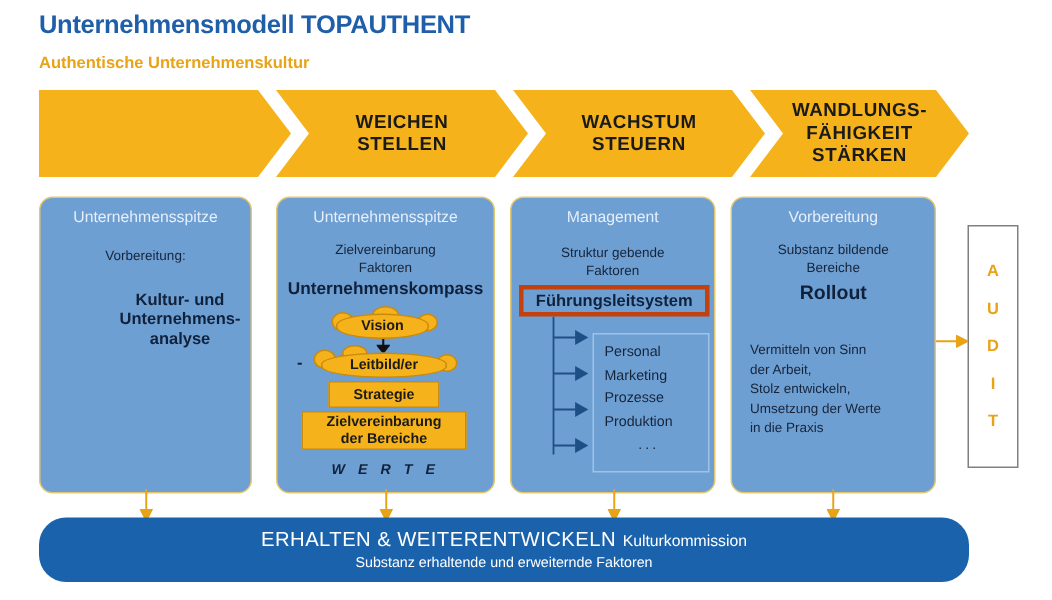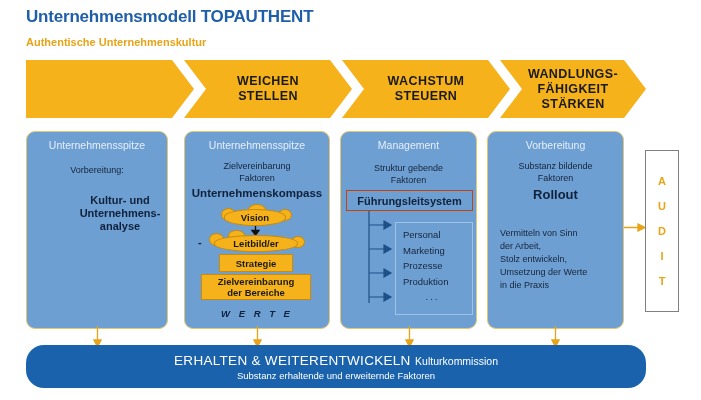--- a/index.html
+++ b/index.html
@@ -90,21 +90,21 @@
     text-align:center;font-size:9.5px;font-weight:bold;font-style:italic;
     color:#10213b;letter-spacing:3px;
   }
   .v-arrow{position:absolute;width:9px;height:9px;}
 
   
   #panel3{left:340px;width:137px;height:198px;}
   #p3-sub{position:absolute;left:0;right:0;top:30px;}
   #fls{
     position:absolute;left:5px;top:58px;width:127px;height:21px;
-    border:1px solid #c2410c;background:#6e9fd2;
+    border:3px solid #c2410c;background:#6e9fd2;
     display:flex;align-items:center;justify-content:center;
     font-size:11px;font-weight:bold;color:#10213b;box-sizing:border-box;
   }
   #sublist{
     position:absolute;left:54px;top:90px;width:78px;height:93px;
     border:1px solid #9ec3e6;box-sizing:border-box;
     padding-left:7px;padding-top:4px;
   }
   #sublist div{font-size:9.5px;color:#16243a;line-height:15.5px;}
   #sublist .dots{letter-spacing:2px;text-align:center;padding-right:10px;}
@@ -265,21 +265,21 @@
       <div>Marketing</div>
       <div>Prozesse</div>
       <div>Produktion</div>
       <div class="dots">...</div>
     </div>
   </div>
 
   <div class="panel" id="panel4">
     <div class="panel-title">Vorbereitung</div>
     <div class="p-sub" id="p4-sub" style="white-space:pre-line;">Substanz bildende
-Faktoren</div>
+Bereiche</div>
     <div class="p-strong" id="p4-strong">Rollout</div>
     <div class="p-body" id="p4-body" style="white-space:pre-line;">Vermitteln von Sinn
 der Arbeit,
 Stolz entwickeln,
 Umsetzung der Werte
 in die Praxis</div>
   </div>
 
   <svg id="audit-arrow" viewBox="0 0 22 9">
     <path d="M0,4.5 L16,4.5 M14,1 L21,4.5 L14,8 Z" stroke="#e8a317" fill="#e8a317" stroke-width="1.3"></path>

